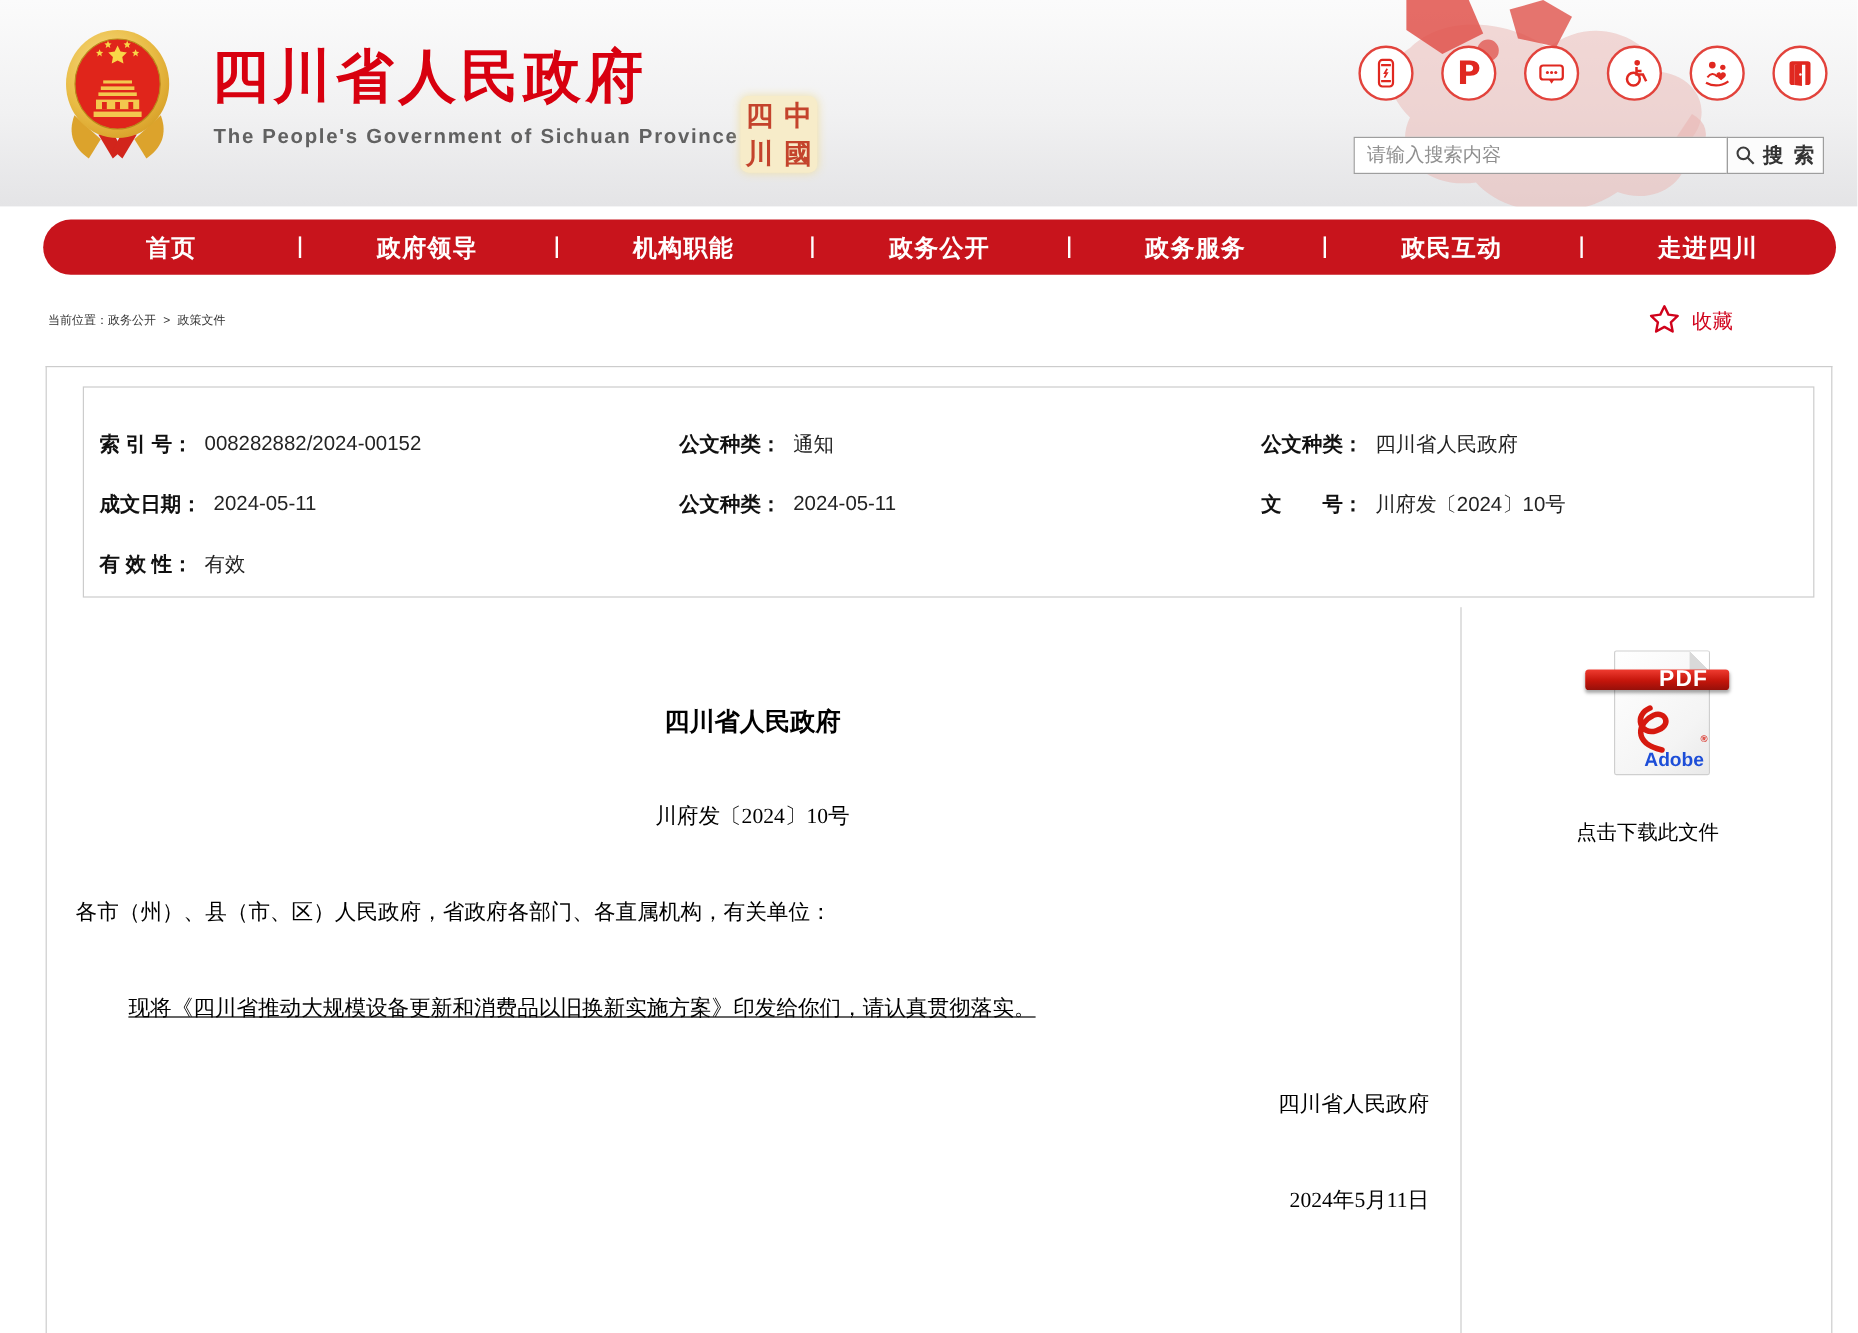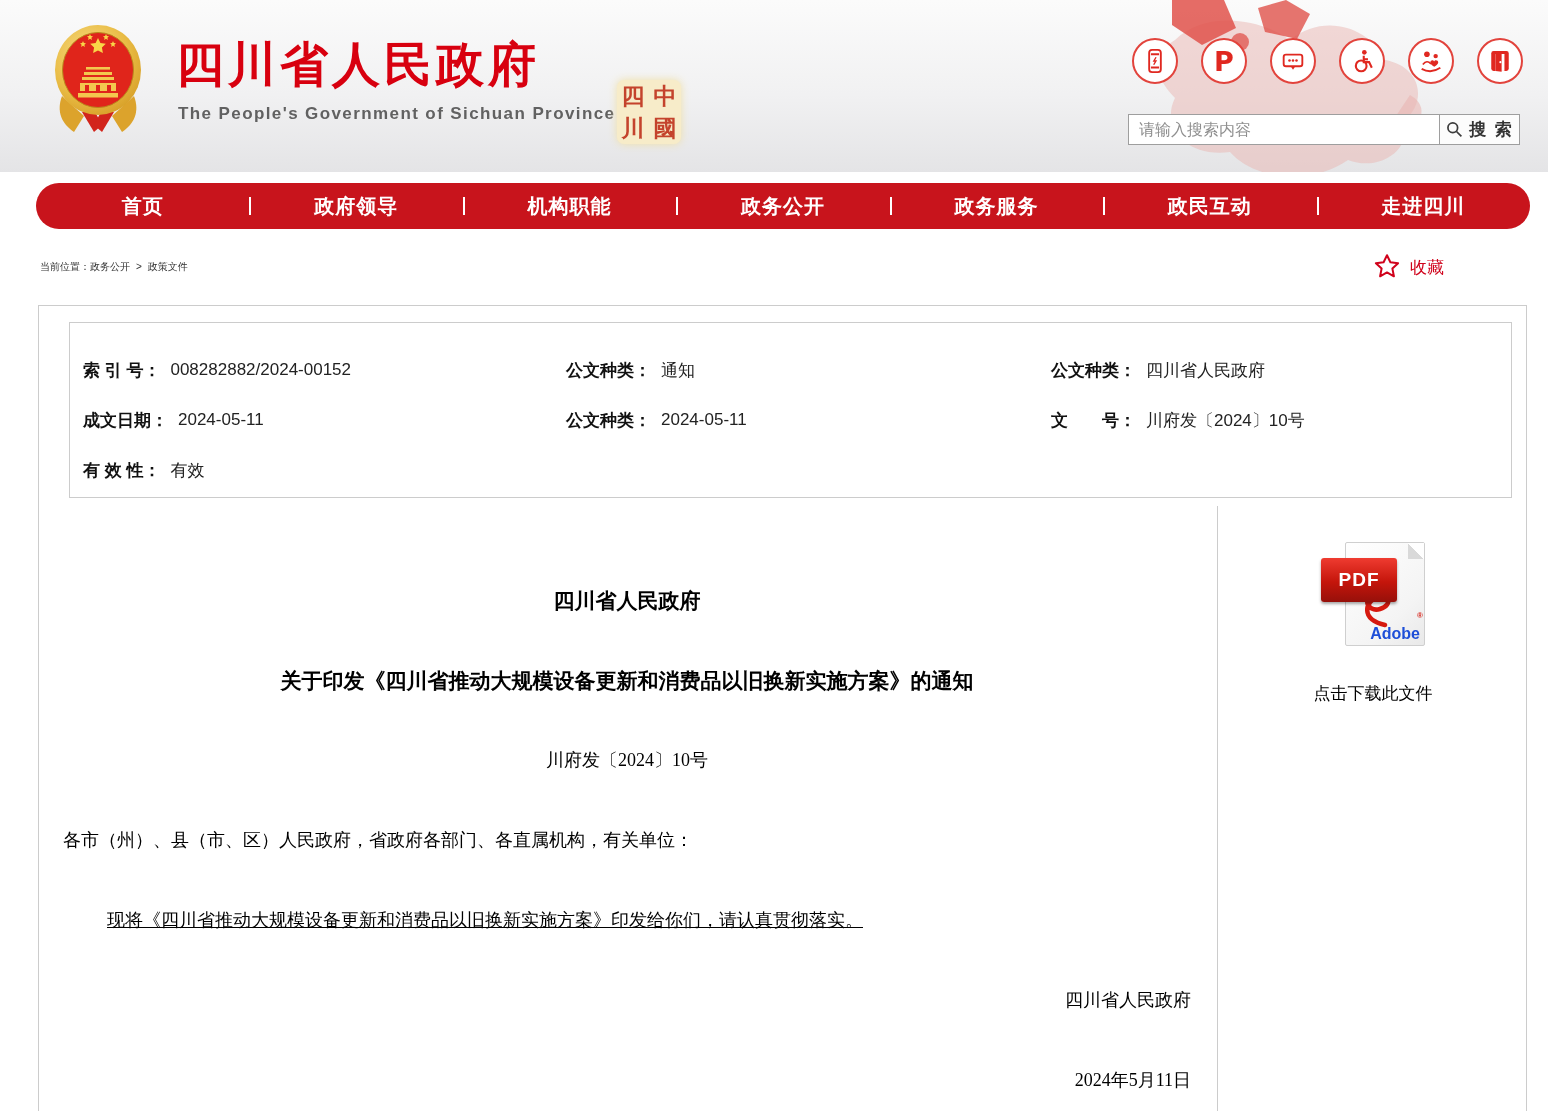--- a/index.html
+++ b/index.html
@@ -104,25 +104,25 @@
   .pdf-page{
     position:absolute;right:0;top:0;width:80px;height:104px;box-sizing:border-box;
     background:linear-gradient(135deg,#ffffff 0%,#f4f4f4 70%,#e9e9e9 100%);
     border:1px solid #cfcfcf;border-radius:2px;
   }
   .pdf-fold{
     position:absolute;right:1px;top:1px;width:16px;height:16px;
     background:linear-gradient(225deg,#ffffff 0 50%,#d9d9d9 50% 100%);
   }
   .pdf-banner{
-    position:absolute;left:0;top:16px;width:76px;height:44px;
+    position:absolute;left:0;top:16px;width:76px;height:17px;
     background:linear-gradient(180deg,#ef3b30 0%,#c4150b 55%,#96100a 100%);
     border-radius:3px;box-shadow:0 2px 3px rgba(0,0,0,.35);
     display:flex;align-items:center;justify-content:center;
-    color:#fff;font-weight:800;font-size:19px;letter-spacing:1px;
+    color:#fff;font-weight:800;font-size:19px;letter-spacing:1px;padding-left:44px;
   }
   .pdf-swoosh{position:absolute;left:30px;top:44px;}
   .pdf-reg{position:absolute;right:2px;bottom:28px;font-size:8px;color:#d6190f;font-weight:700;}
   .adobe-label{
     position:absolute;right:5px;bottom:5px;font-size:16px;font-weight:700;color:#1d4ed8;
     font-family:"Liberation Sans","DejaVu Sans",sans-serif;
   }
   .download-text{margin-top:34px;font-size:17px;color:#000;cursor:pointer;display:inline-block;}
 </style>
 </head>
@@ -300,21 +300,20 @@
       <span class="val">有效</span>
     </div>
     <div class="meta-cell"></div>
     <div class="meta-cell"></div>
   </div>
 
   <div class="divider"></div>
 
   <div class="doc-col">
     <p class="t">四川省人民政府</p>
-    <p class="t">关于印发《四川省推动大规模设备更新和消费品以旧换新实施方案》的通知</p>
     <p class="c">川府发〔2024〕10号</p>
     <p>各市（州）、县（市、区）人民政府，省政府各部门、各直属机构，有关单位：</p>
     <p class="ind">现将《四川省推动大规模设备更新和消费品以旧换新实施方案》印发给你们，请认真贯彻落实。</p>
     <p class="r">四川省人民政府</p>
     <p class="r">2024年5月11日</p>
   </div>
 
   <div class="sidebar">
     <div class="pdf-wrap">
       <div class="pdf-page"></div>

